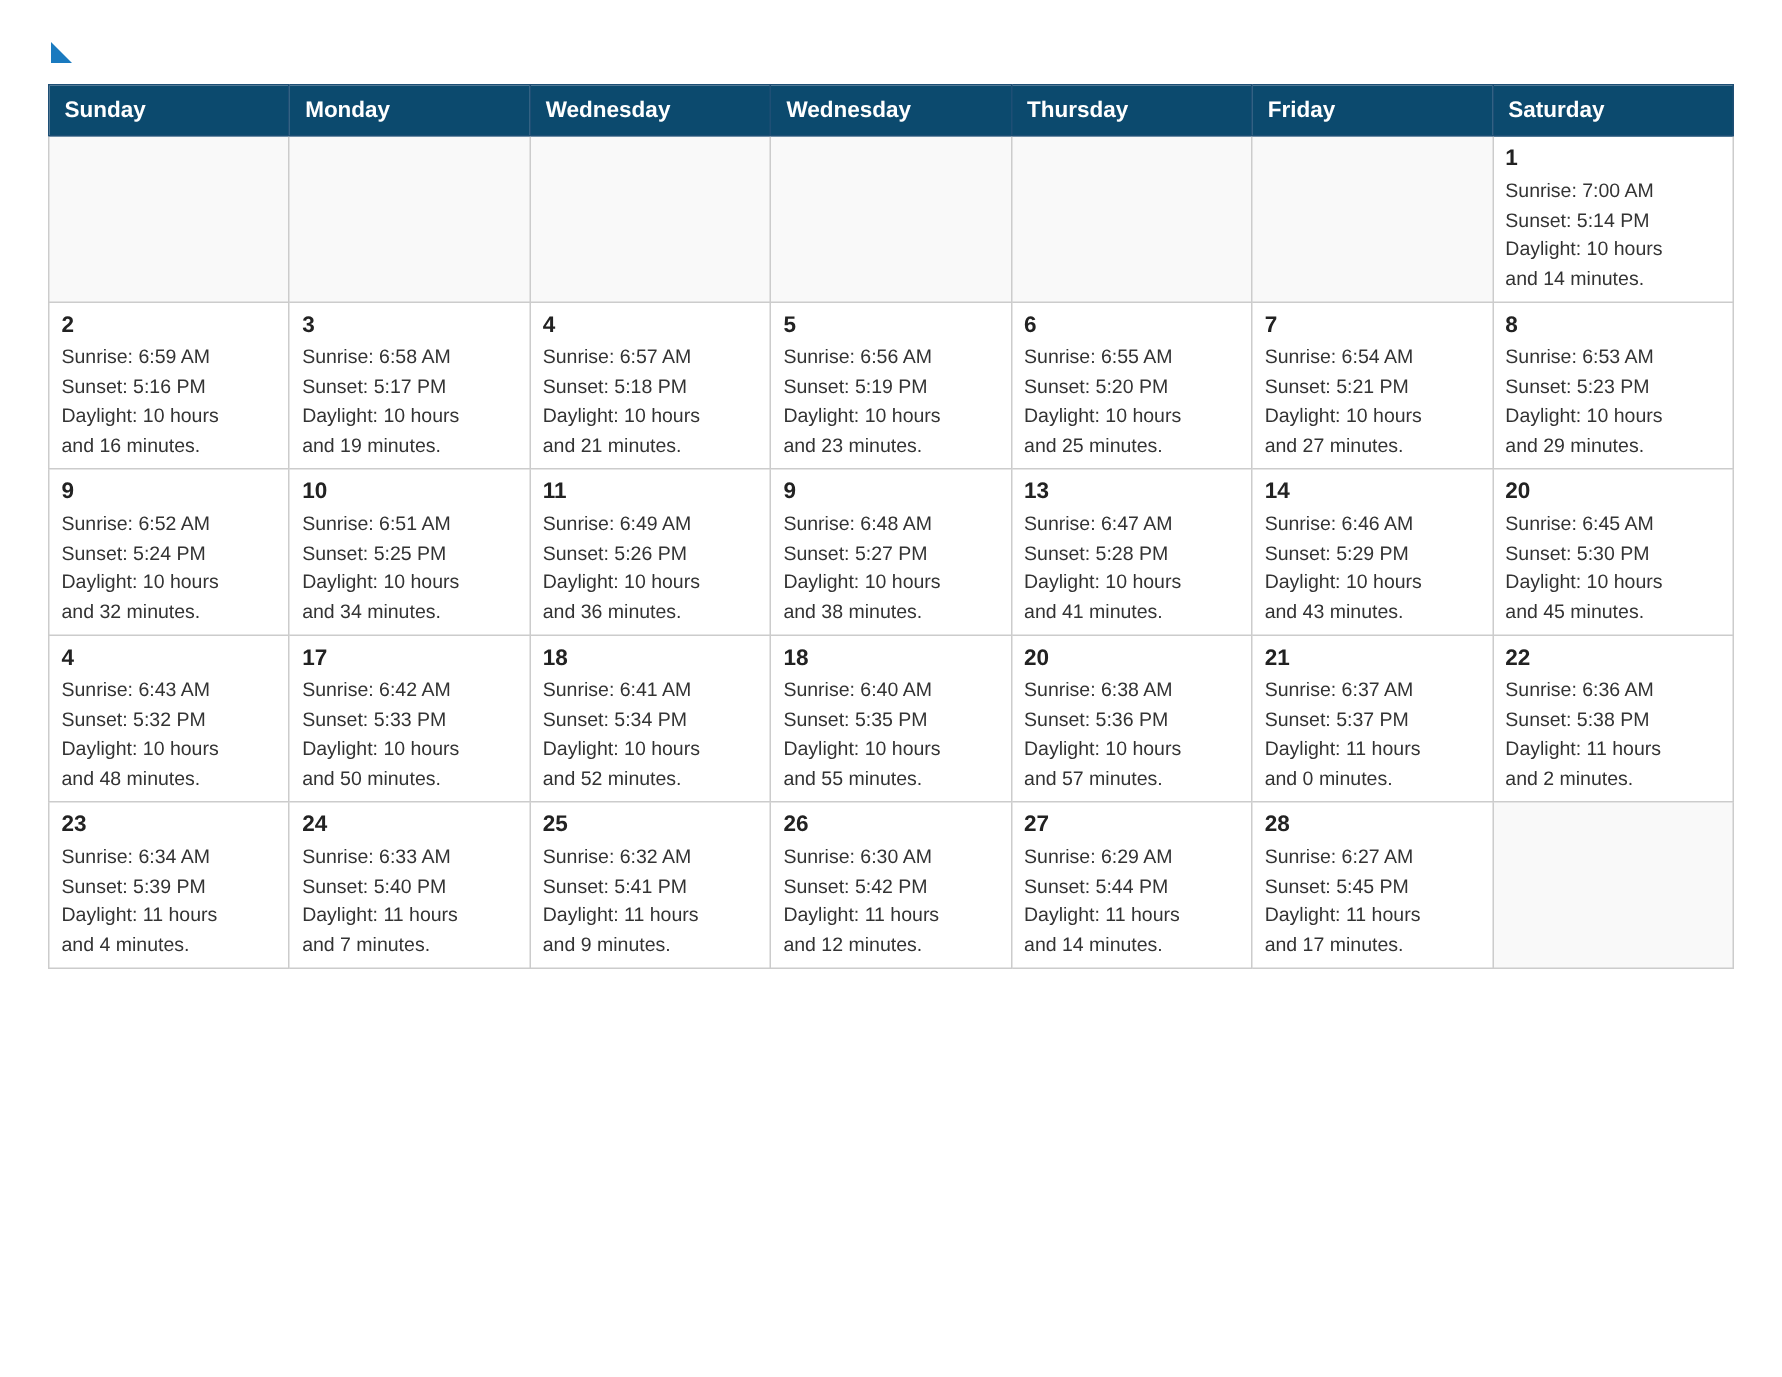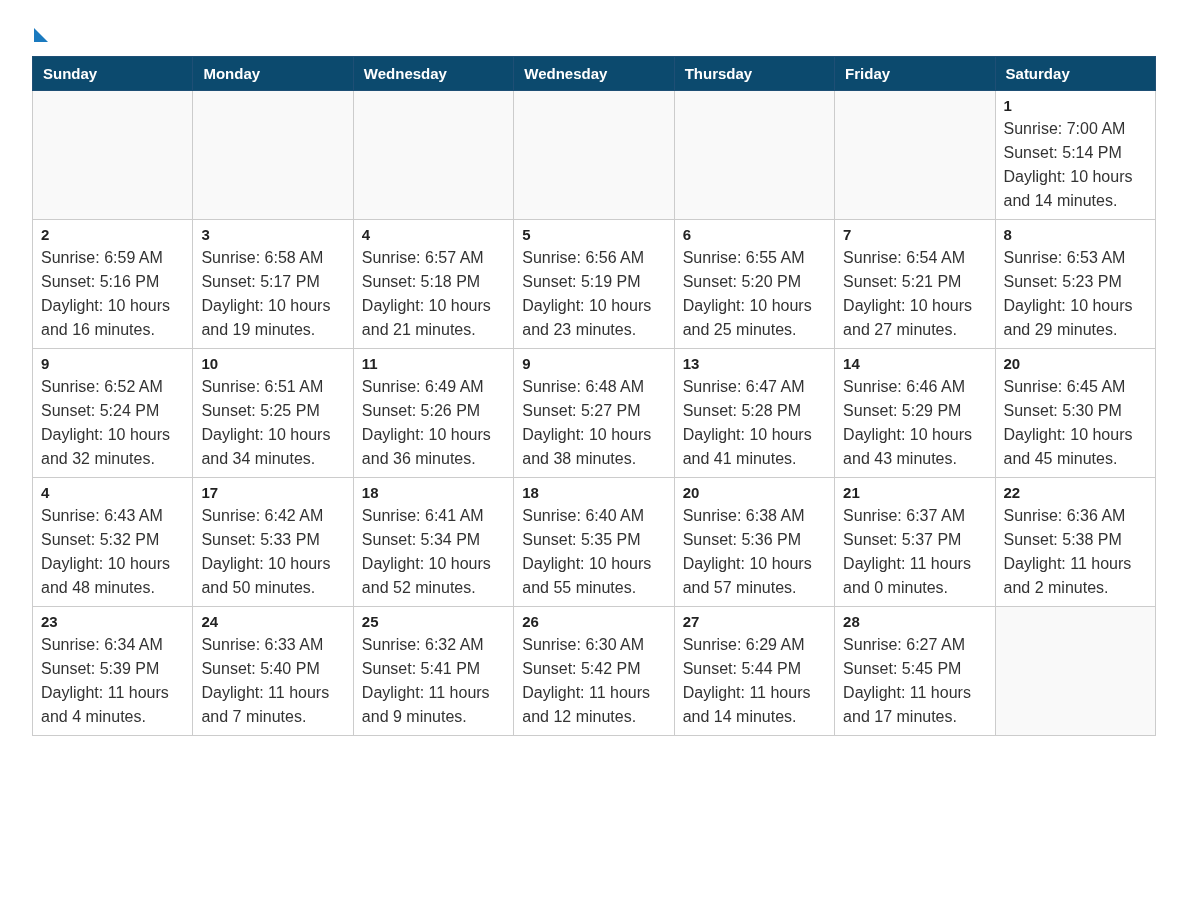--- a/index.html
+++ b/index.html
@@ -89,21 +89,21 @@
       width: 14.28%;
     }
     .day-number {
       font-size: 15px;
       font-weight: bold;
       color: #222;
       display: block;
       margin-bottom: 3px;
     }
     .day-info {
-      font-size: 16px;
+      font-size: 13px;
       color: #333;
       line-height: 1.5;
     }
     .empty-cell {
       background: #f9f9f9;
     }
     tr.week-row td {
       height: 100px;
     }
   </style>

